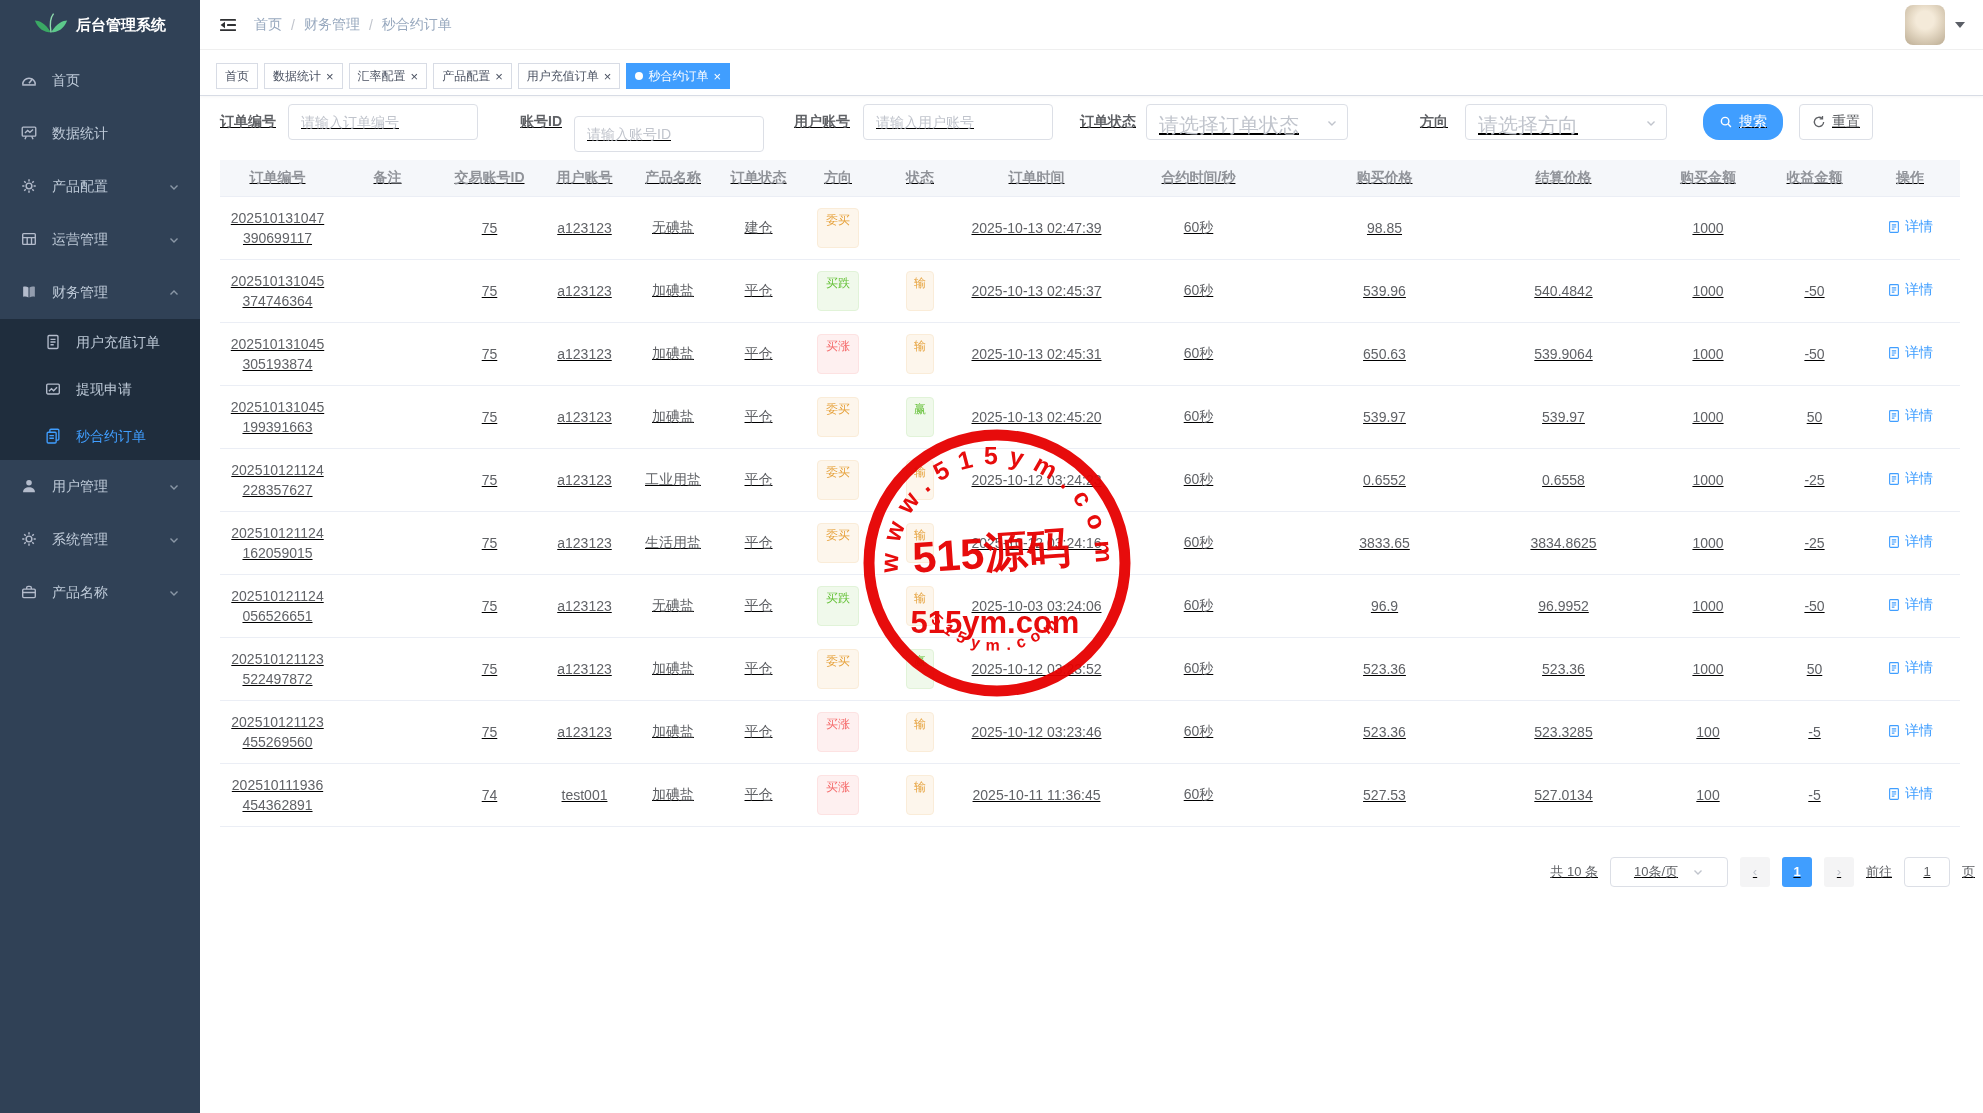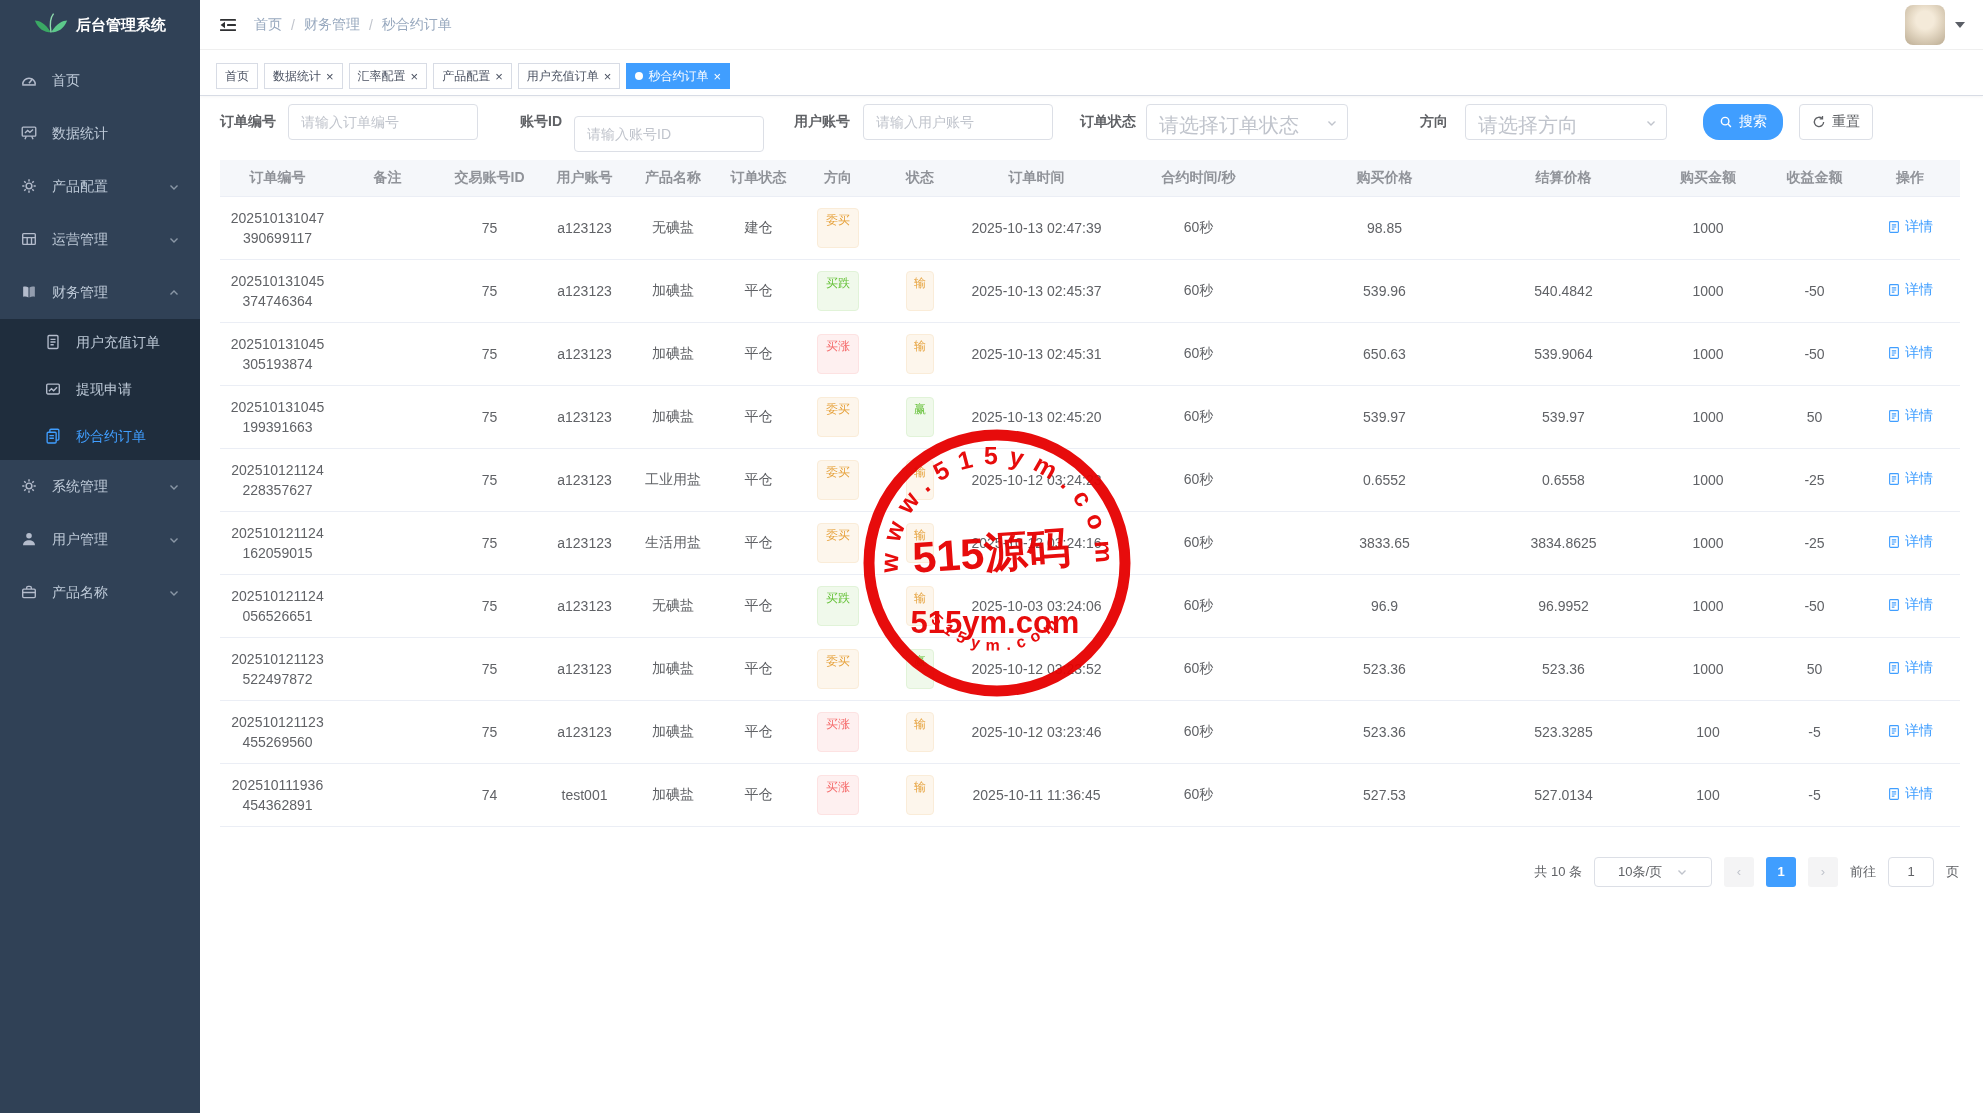--- a/index.html
+++ b/index.html
@@ -40,21 +40,21 @@
   .caret-down { width:0; height:0; border-left:5px solid transparent; border-right:5px solid transparent; border-top:6px solid #5a5e66; cursor:pointer; }
 
   .tabbar { height:46px; padding:13px 0 0 16px; border-bottom:1px solid #d8dce5; display:flex; gap:6px; background:#fff; box-shadow:0 1px 3px rgba(0,0,0,.04); }
   .tab { height:26px; line-height:24px; border:1px solid #d8dce5; background:#fff; color:#495060; font-size:12px; padding:0 8px; display:flex; align-items:center; gap:5px; cursor:pointer; }
   .tab .dot { display:none; }
   .tab.active { background:#409eff; border-color:#409eff; color:#fff; }
   .tab.active .dot { display:inline-block; width:8px; height:8px; border-radius:50%; background:#fff; }
   .tab .tab-close { font-size:13px; line-height:1; cursor:pointer; }
 
   
-  .content { padding:8px 20px 0 20px; }
+  .content { padding:8px 4px 0 20px;text-decoration:underline; }
   .filters { display:flex; align-items:center; height:36px; margin-top:0; }
   .f-label { font-size:14px; font-weight:bold; color:#606266; white-space:nowrap; }
   .f-input { height:36px; border:1px solid #dcdfe6; border-radius:4px; padding:0 12px; font-size:14px; color:#606266; outline:none; font-family:inherit; }
   .f-input::placeholder { color:#c0c4cc; }
   .f-select { height:36px; border:1px solid #dcdfe6; border-radius:4px; padding:0 28px 0 12px; font-size:20px; color:#c0c4cc; display:flex; align-items:flex-end; position:relative; cursor:pointer; background:#fff; }
   .f-select .sel-caret { position:absolute; right:9px; top:12px; width:12px; height:12px; color:#c0c4cc; }
   .f-select .sel-caret svg { width:12px; height:12px; display:block; }
   .btn { height:36px; border-radius:4px; font-size:14px; display:inline-flex; align-items:center; justify-content:center; gap:6px; cursor:pointer; border:1px solid transparent; font-family:inherit; }
   .btn svg { width:14px; height:14px; }
   .btn-primary { background:#409eff; color:#fff; width:80px;border-radius:16px; }
@@ -186,40 +186,40 @@
               <rect x="6.5" y="2.5" width="10" height="12" rx="1.2"></rect>
               <rect x="3.5" y="5.8" width="10" height="12" rx="1.2" fill="#1f2d3d"></rect>
               <path d="M6 9.5h5M6 12.5h5"></path>
             </svg>
           </span>
         <span class="mi-label">秒合约订单</span>
       </div>
     </div>
     <div class="menu-item">
       <span class="mi-icon">
+          <svg viewBox="0 0 20 20" fill="currentColor">
+            <circle cx="10" cy="6.3" r="3.1"></circle>
+            <path d="M3.4 17c0-3.7 3-5.6 6.6-5.6s6.6 1.9 6.6 5.6Z"></path>
+          </svg>
+        </span>
+      <span class="mi-label">用户管理</span>
+      <span class="chev">
+          <svg viewBox="0 0 12 12" fill="none" stroke="currentColor" stroke-width="1.4">
+            <path d="M2.5 4.5 6 8l3.5-3.5"></path>
+          </svg>
+        </span>
+    </div>
+    <div class="menu-item">
+      <span class="mi-icon">
           <svg viewBox="0 0 20 20" fill="none" stroke="currentColor" stroke-width="1.6">
             <circle cx="10" cy="10" r="3.2"></circle>
             <path d="M10 2.5v2.4M10 15.1v2.4M2.5 10h2.4M15.1 10h2.4M4.7 4.7l1.7 1.7M13.6 13.6l1.7 1.7M15.3 4.7l-1.7 1.7M6.4 13.6l-1.7 1.7"></path>
           </svg>
         </span>
       <span class="mi-label">系统管理</span>
-      <span class="chev">
-          <svg viewBox="0 0 12 12" fill="none" stroke="currentColor" stroke-width="1.4">
-            <path d="M2.5 4.5 6 8l3.5-3.5"></path>
-          </svg>
-        </span>
-    </div>
-    <div class="menu-item">
-      <span class="mi-icon">
-          <svg viewBox="0 0 20 20" fill="currentColor">
-            <circle cx="10" cy="6.3" r="3.1"></circle>
-            <path d="M3.4 17c0-3.7 3-5.6 6.6-5.6s6.6 1.9 6.6 5.6Z"></path>
-          </svg>
-        </span>
-      <span class="mi-label">用户管理</span>
       <span class="chev">
           <svg viewBox="0 0 12 12" fill="none" stroke="currentColor" stroke-width="1.4">
             <path d="M2.5 4.5 6 8l3.5-3.5"></path>
           </svg>
         </span>
     </div>
     <div class="menu-item">
       <span class="mi-icon">
           <svg viewBox="0 0 20 20" fill="none" stroke="currentColor" stroke-width="1.5">
             <rect x="3" y="6.8" width="14" height="9.4" rx="1.2"></rect>

